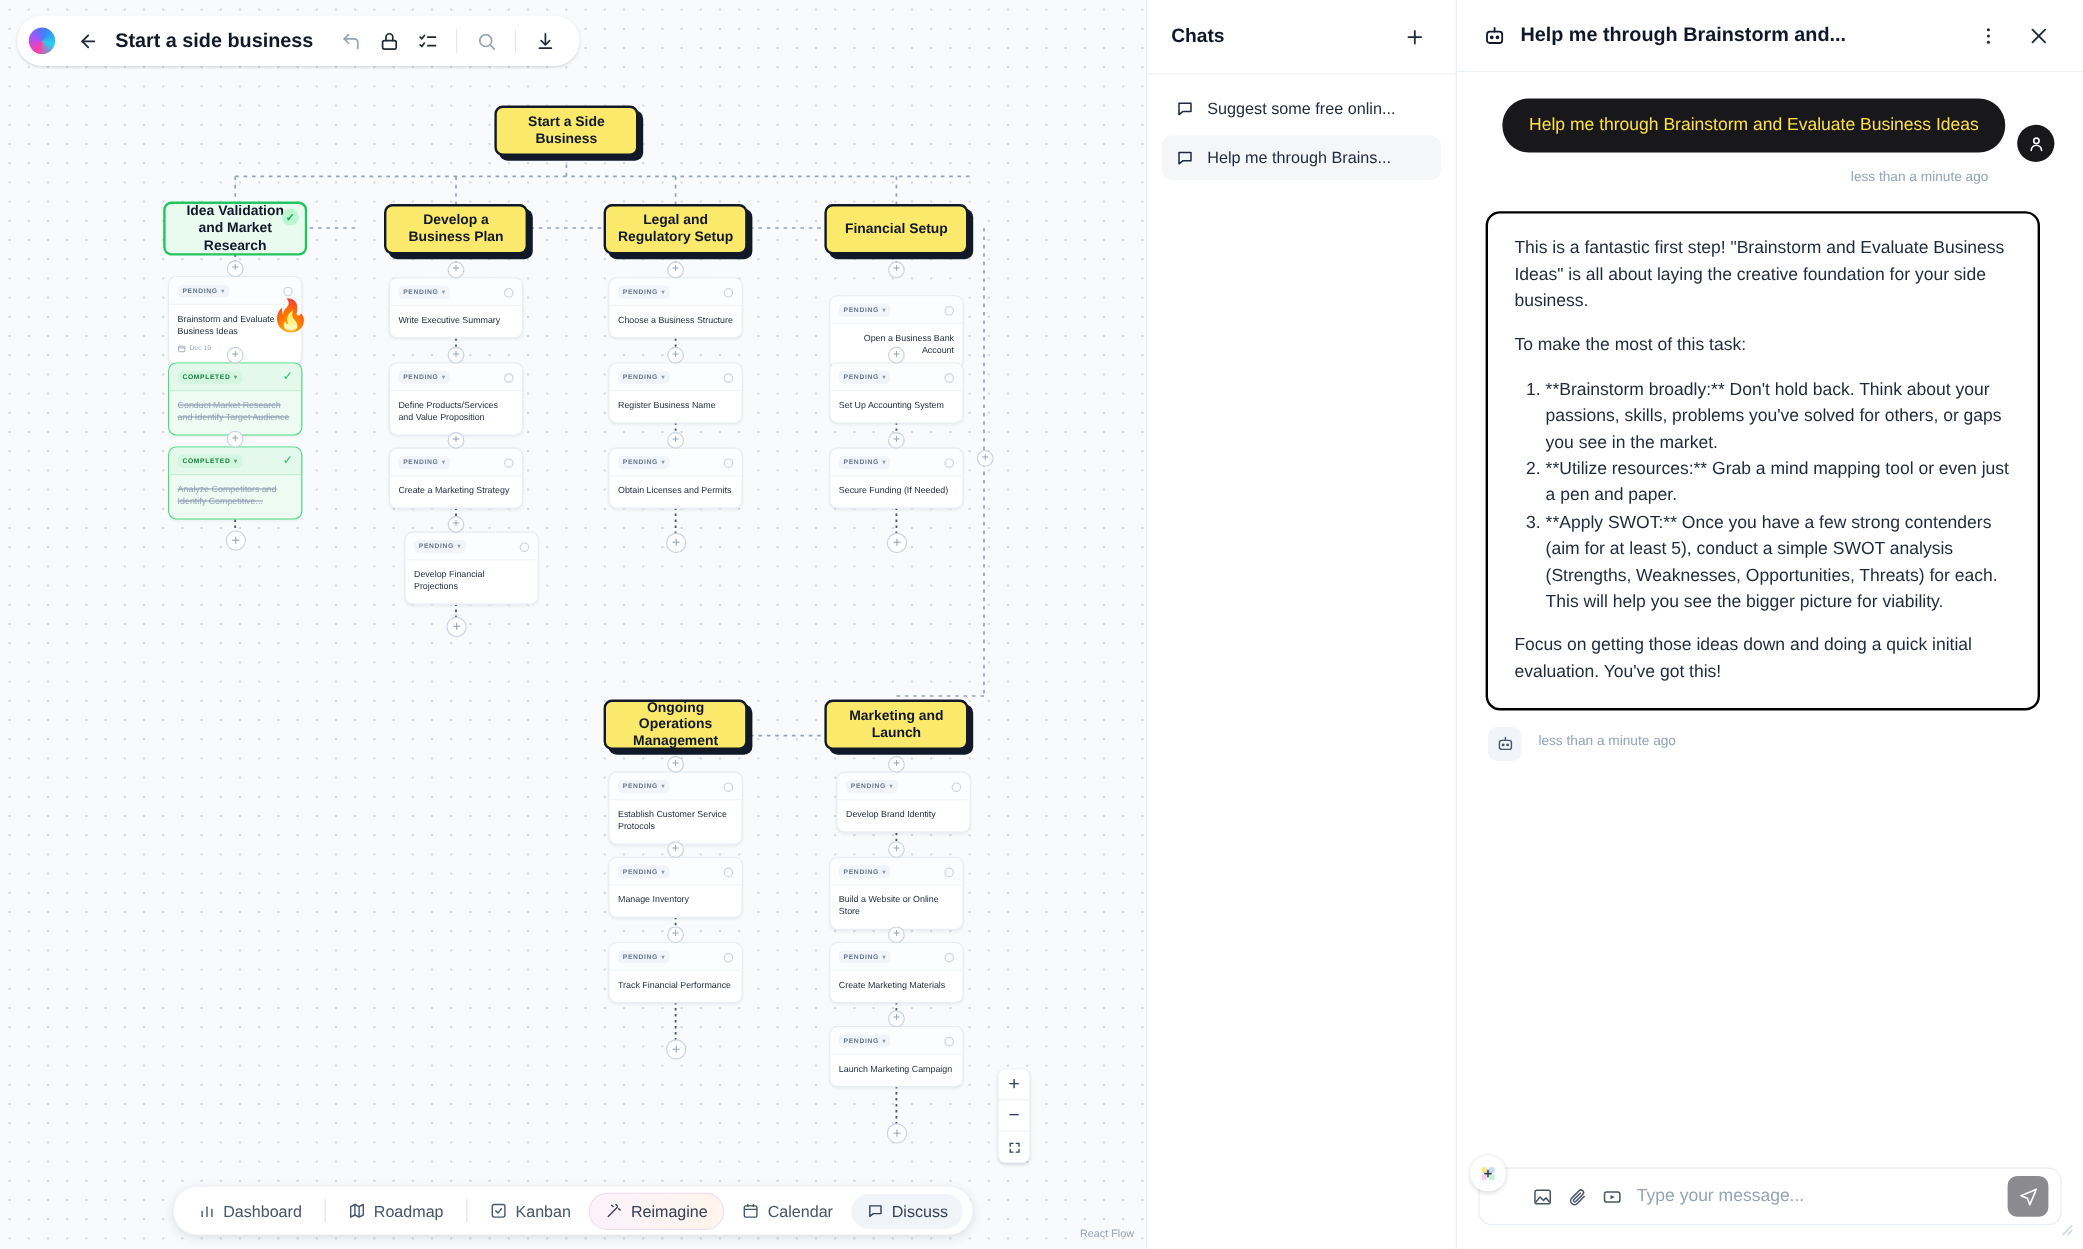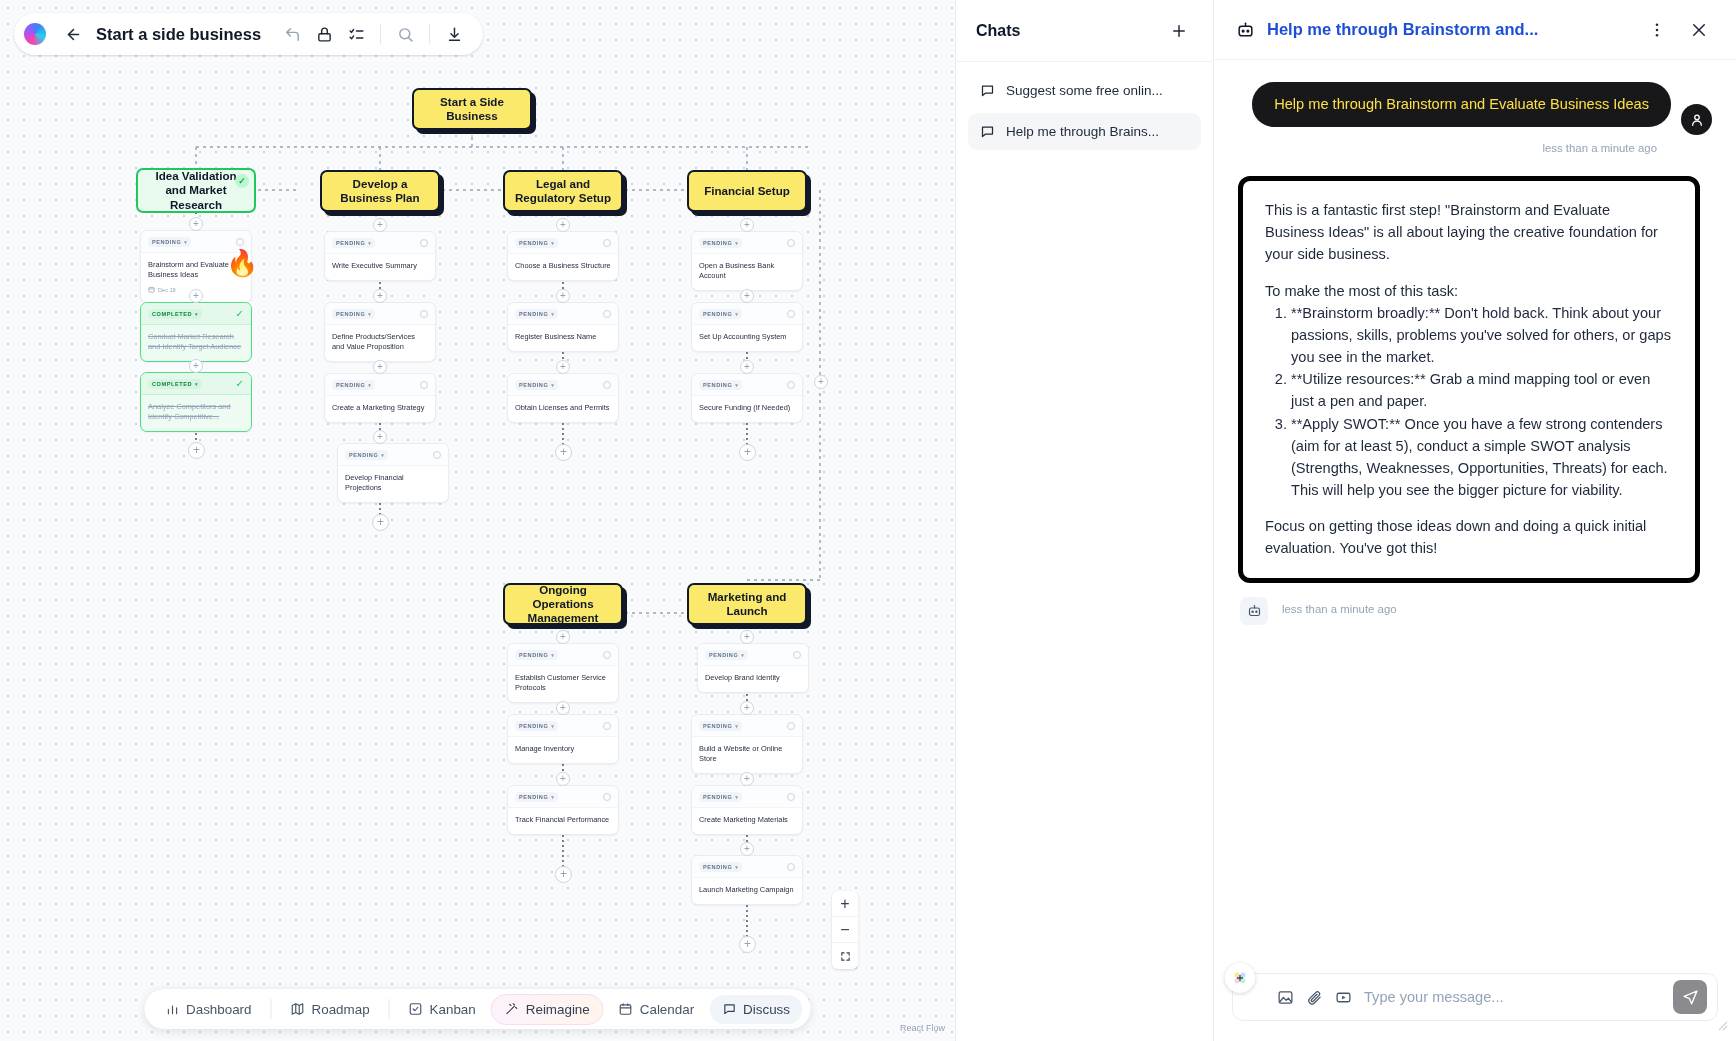--- a/index.html
+++ b/index.html
@@ -192,21 +192,21 @@
   .chat-pane {
     flex: 1 1 auto; height: 1041px; background: #ffffff;
     border-left: 1px solid #e8edf3;
     display: flex; flex-direction: column;
   }
   .chat-head {
     height: 60px; display: flex; align-items: center; gap: 12px;
     padding: 0 22px; border-bottom: 1px solid #eef2f6; flex: 0 0 60px;
   }
   .chat-head-title {
-    font-size: 16.5px; font-weight: 700; color: #1d4ed8; flex: 1; white-space: nowrap;
+    font-size: 16.5px; font-weight: 700; color: #0f172a; flex: 1; white-space: nowrap;
   }
   .hicon {
     width: 30px; height: 30px; border-radius: 7px; cursor: pointer;
     display: flex; align-items: center; justify-content: center; color: #1f2937;
   }
 
   .chat-body { flex: 1 1 auto; overflow: hidden; padding: 22px 24px 0 24px; }
 
   .msg-user-row { display: flex; justify-content: flex-end; align-items: flex-start; gap: 10px; }
   .bubble-user {
@@ -217,28 +217,28 @@
   .avatar {
     width: 31px; height: 31px; border-radius: 50%; background: #18181b;
     display: flex; align-items: center; justify-content: center;
     color: #fff; flex: 0 0 31px; margin-top: 22px;
   }
   .stamp { font-size: 11.4px; color: #94a3b8; }
   .stamp-user { text-align: right; margin: 7px 55px 0 0; }
 
   .msg-ai-row { display: flex; align-items: flex-start; gap: 12px; margin-top: 22px; }
   .bubble-ai {
-    border: 5px solid #000000; border-radius: 12px;
+    border: 2px solid #000000; border-radius: 12px;
     padding: 18px 22px; background: #fff;
     font-size: 14.6px; line-height: 1.52; color: #1e293b;
     flex: 1 1 auto; max-width: 462px;
   }
   .bubble-ai p { margin-bottom: 14px; }
   .bubble-ai p:last-child { margin-bottom: 0; }
-  .bubble-ai .tight { margin-bottom: 0; }
+  .bubble-ai .tight { margin-bottom: 15px; }
   .bubble-ai ol { margin: 0 0 14px 0; padding-left: 26px; }
   .bubble-ai li { margin-bottom: 0; }
   .ai-badge {
     width: 28px; height: 28px; border-radius: 7px; background: #f1f5f9;
     display: flex; align-items: center; justify-content: center;
     color: #475569; flex: 0 0 28px; margin-top: 4px;
   }
   .ai-foot { display: flex; align-items: center; gap: 14px; margin-top: 10px; padding-left: 2px; }
 
   
@@ -536,21 +536,21 @@
         </div>
         <div class="t-body">
           <div class="t-title">Obtain Licenses and Permits</div>
         </div>
       </div>
       <div class="plus-h big" style="left:555px; top:444px;">+</div>
 
       <div class="phase" style="left:687px; top:170px; width:120px; height:42px;">Financial Setup</div>
       <div class="plus-h" style="left:740px; top:218px;">+</div>
 
-      <div class="task" style="left:691px; top:231px;">
+      <div class="task" style="left:691px; top:246px;text-align:right;">
         <div class="t-head">
           <span class="badge">
               <span>PENDING</span>
               <span class="cv">▾</span>
             </span>
           <span class="t-circle"></span>
         </div>
         <div class="t-body">
           <div class="t-title">Open a Business Bank Account</div>
         </div>

